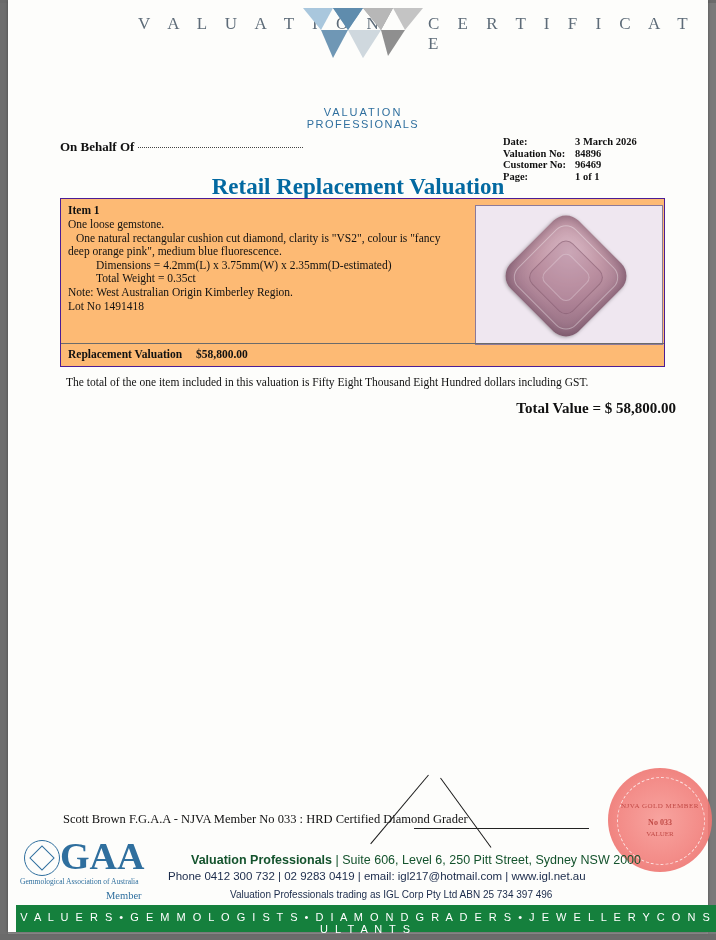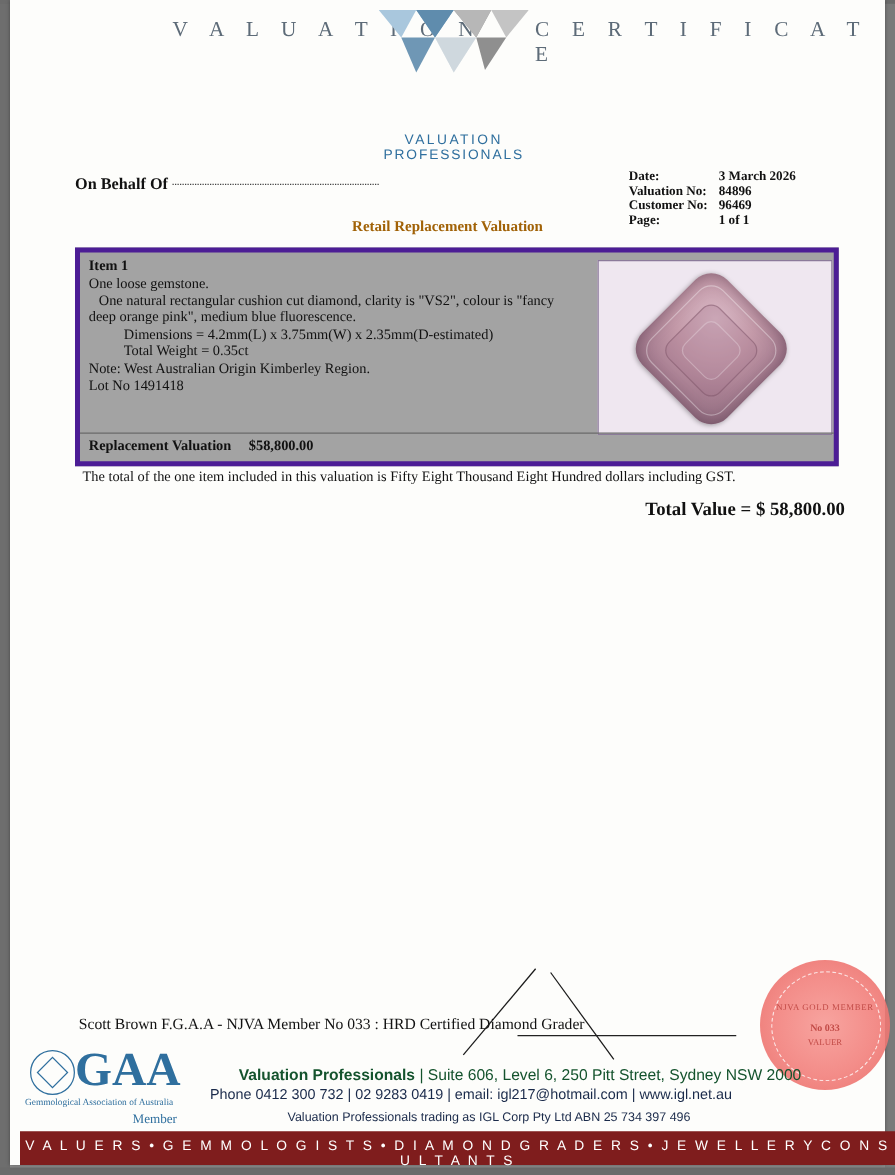--- a/index.html
+++ b/index.html
@@ -63,27 +63,27 @@
 
   
   #meta{position:absolute;left:495px;top:136px;font-size:10.5px;color:#111;}
   #meta div{height:11.5px;white-space:nowrap;}
   #meta .lbl{display:inline-block;width:72px;font-weight:bold;}
   #meta .val{display:inline-block;font-weight:bold;}
 
   
   .title{
     position:absolute;left:0;top:174px;width:700px;text-align:center;
-    font-size:12px;font-weight:bold;color:#a16207;
+    font-size:23px;font-weight:bold;color:#0369a1;
   }
 
   
   #box{
     position:absolute;left:52px;top:198px;width:603px;height:167px;
-    border:4px solid #4c1d95;background:#a3a3a3;
+    border:1px solid #4c1d95;background:#fdba74;
   }
   #box .divider{
     position:absolute;left:0;top:144px;width:100%;height:1px;background:#6b6b6b;
   }
   .item-head{position:absolute;left:7px;top:5px;font-size:11.5px;font-weight:bold;color:#111;}
   .body-txt{position:absolute;left:7px;top:19px;width:400px;font-size:11.5px;line-height:13.6px;color:#111;}
   .body-txt p{margin:0;}
   .ind1{padding-left:8px;}
   .ind2{padding-left:28px;}
   .repl{
@@ -194,21 +194,21 @@
     font-size:8px;color:#c24b47;font-weight:bold;
   }
   .seal-t3{
     position:absolute;left:0;top:62px;width:104px;text-align:center;
     font-size:7px;color:#c24b47;
   }
 
   
   #bluebar{
     position:absolute;left:8px;top:905px;width:700px;height:27px;
-    background:#7f1d1d;
+    background:#15803d;
   }
   #bluebar .bartext{
     position:absolute;left:0;top:6px;width:700px;text-align:center;
     font-family:"Liberation Sans",sans-serif;
     font-size:11px;letter-spacing:2px;color:#fff;
   }
 </style>
 </head>
 <body>
 

